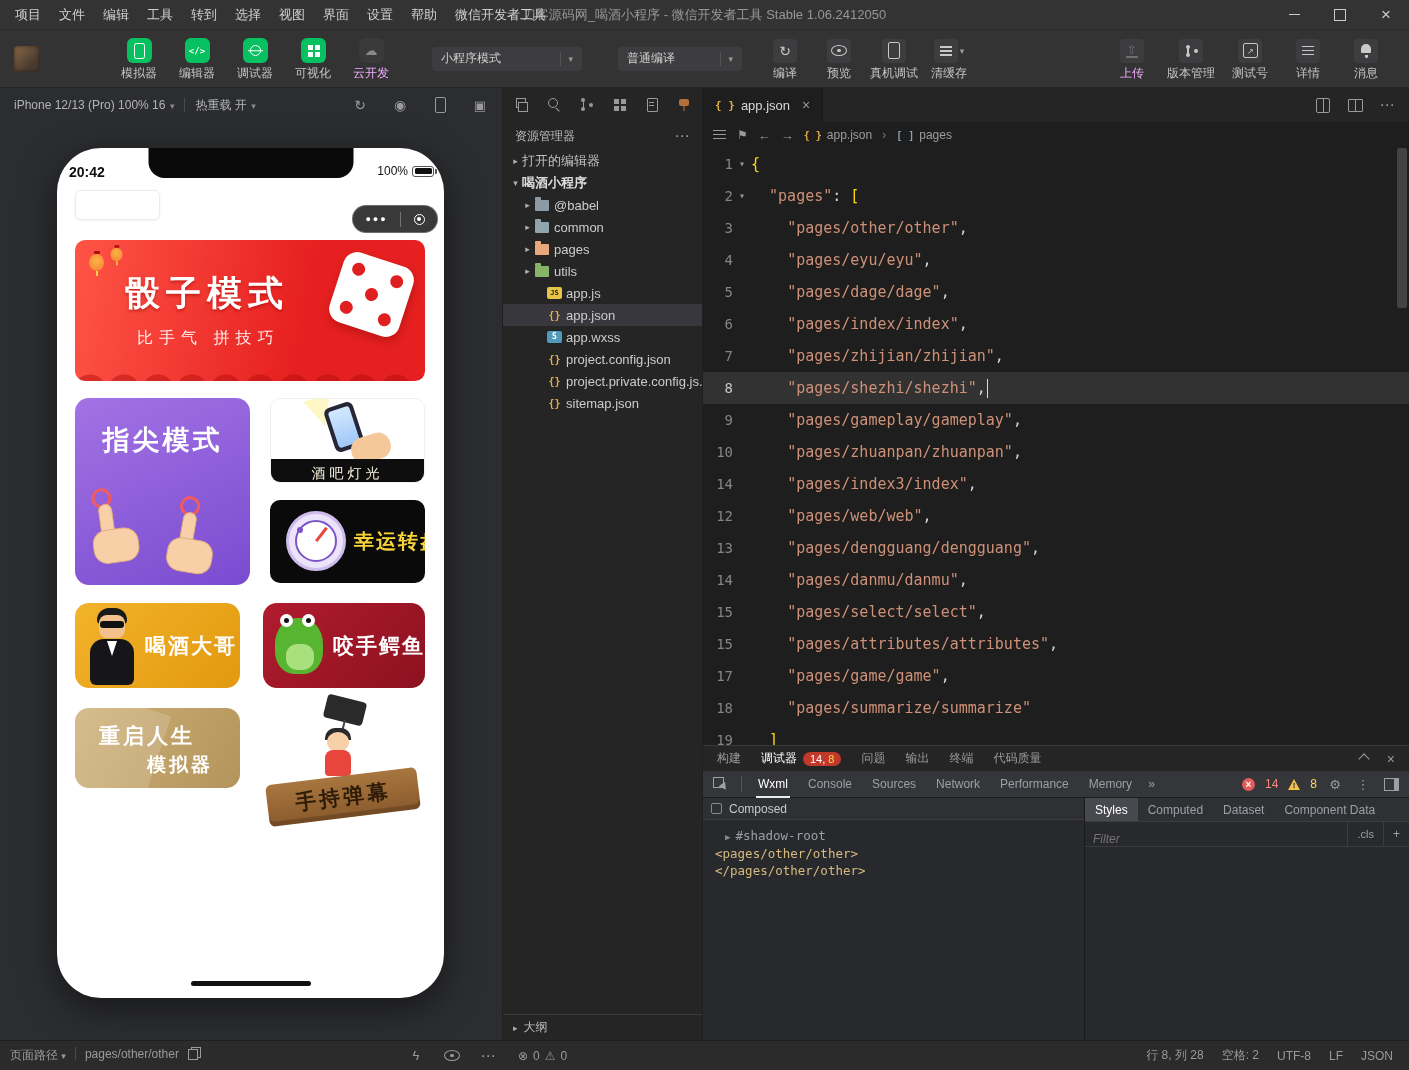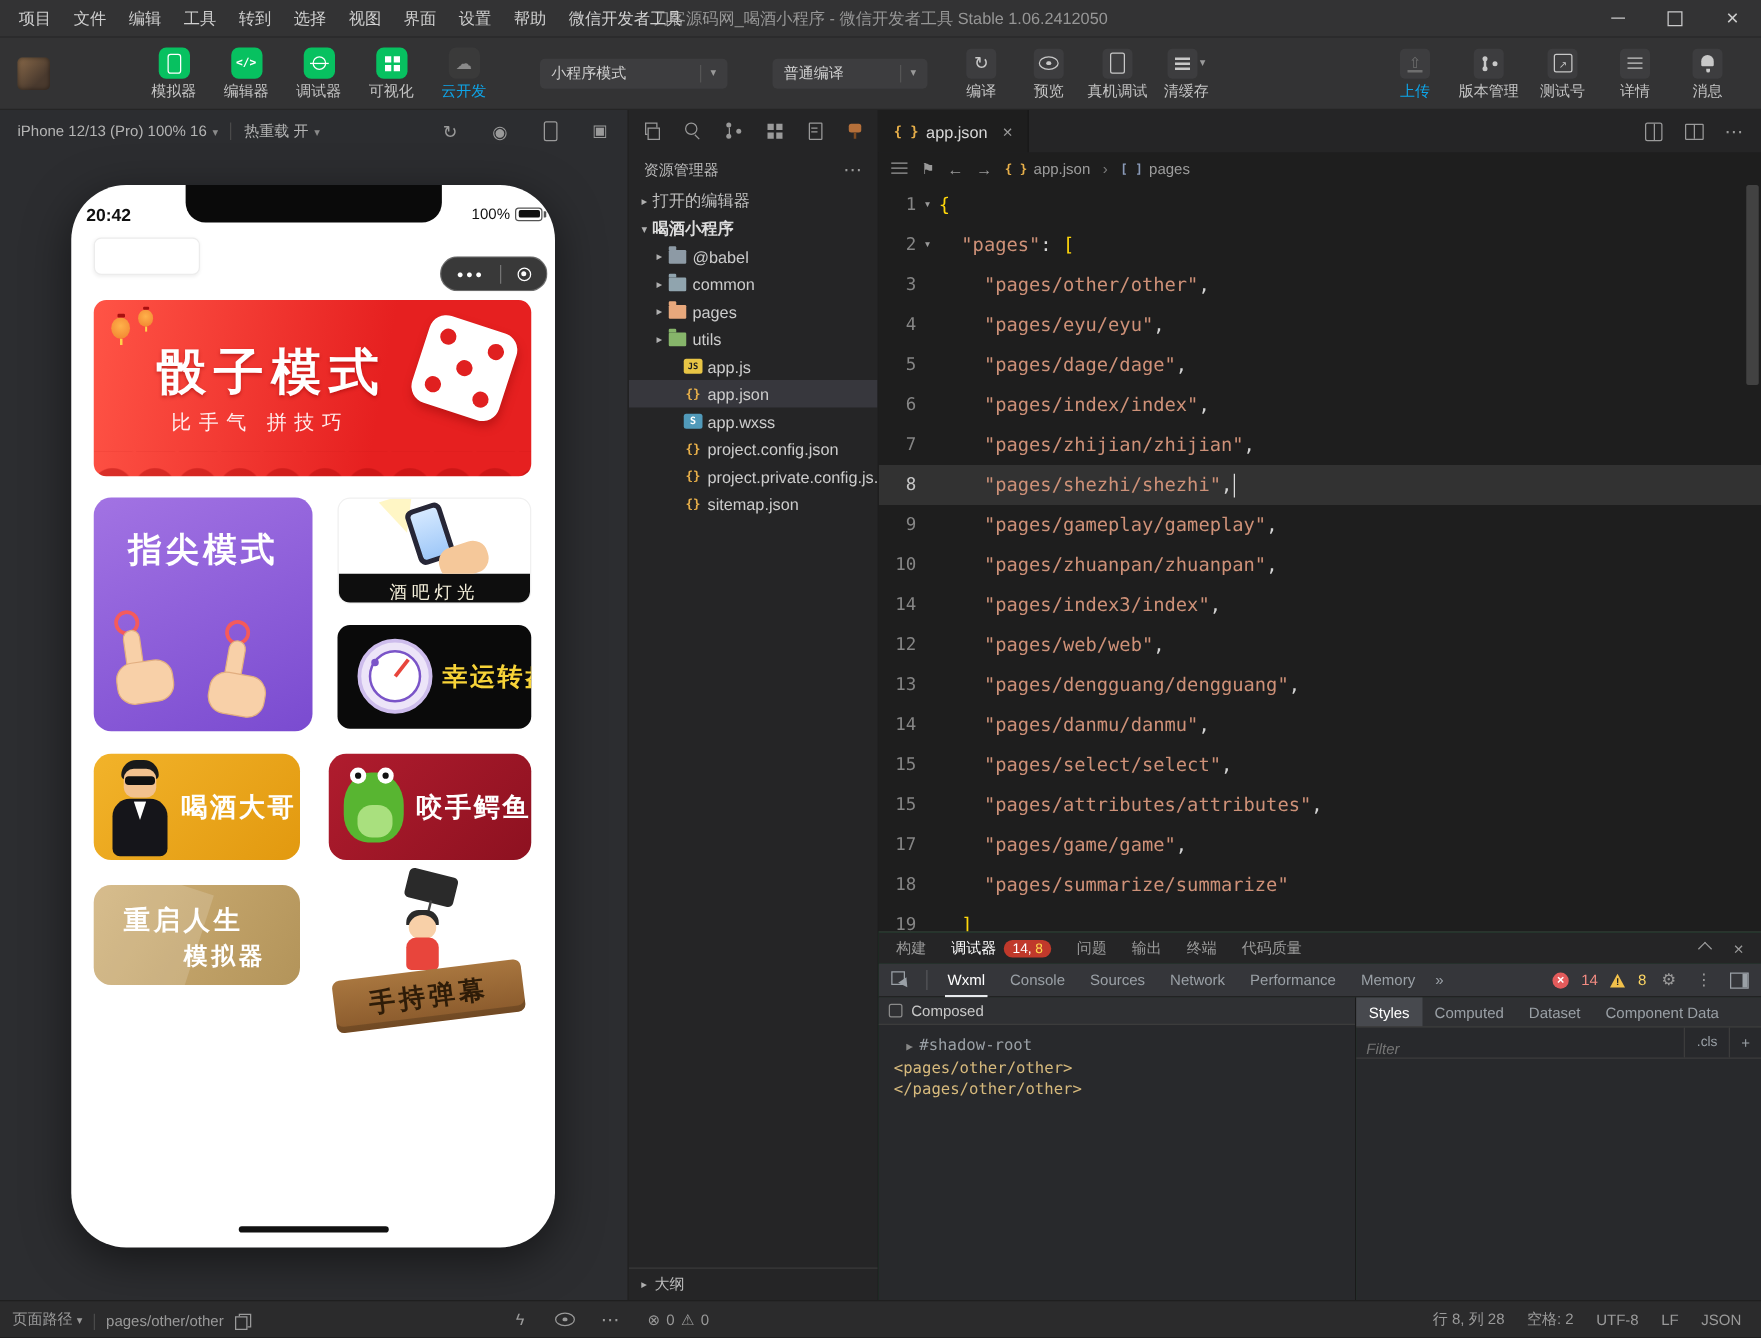--- a/index.html
+++ b/index.html
@@ -20,21 +20,21 @@
 
 
 .toolbar{height:58px;background:#333334;display:flex;align-items:center;padding:0 14px;flex:none;border-bottom:1px solid #252525}
 .avatar{width:26px;height:26px;border-radius:4px;background:linear-gradient(135deg,#8a6a4a,#4a3a2e 70%);flex:none;box-shadow:inset 0 0 4px rgba(0,0,0,.5)}
 .tb-group{display:flex;align-items:flex-start}
 #left-tools{margin-left:76px;gap:12px}
 #actions{margin-left:20px;gap:8px}
 #right-tools{margin-left:auto;gap:12px;margin-right:6px}
 .tool{display:flex;flex-direction:column;align-items:center;gap:4px;min-width:46px;cursor:default}
 .tlabel{font-size:12px;color:#c4c4c4;line-height:1;white-space:nowrap}
-.tool.off .tlabel,.tool.off2 .tlabel{color:#0ea5e9}
+.tool.off .tlabel,.tool.off2 .tlabel{color:#f0abfc}
 .tbox{width:25px;height:25px;border-radius:6px;background:#07c160;display:flex;align-items:center;justify-content:center;position:relative;color:#fff}
 .tool.off .tbox{background:#3a3a3a;color:#8a8a8a}
 .abox-row{display:flex;align-items:center;gap:2px}
 .abox{width:24px;height:24px;border-radius:4px;background:#3d3d3f;display:flex;align-items:center;justify-content:center;position:relative;color:#c8c8c8}
 .tool.off2 .abox{color:#6e6e6e}
 .acaret{font-size:9px;color:#9a9a9a}
 
 .simulator-icon::before{content:'';width:9px;height:14px;border:1.5px solid #fff;border-radius:2.5px}
 .editor-icon::before{content:'</>';font-family:"DejaVu Sans Mono",monospace;font-size:9px;font-weight:bold}
 .debugger-icon::before{content:'';width:9px;height:9px;border:1.5px solid #fff;border-radius:50%}
@@ -112,21 +112,21 @@
 .batt::after{content:'';position:absolute;right:-3.5px;top:2.5px;width:2px;height:5px;background:#555;border-radius:0 1px 1px 0}
 .whitebox{position:absolute;left:18px;top:42px;width:85px;height:30px;background:#fff;border:1px solid #ececec;border-radius:6px;box-shadow:0 1px 3px rgba(0,0,0,.06)}
 .capsule{position:absolute;right:6px;top:57px;width:86px;height:28px;background:rgba(22,22,22,.85);border:1px solid rgba(255,255,255,.25);border-radius:15px;display:flex;align-items:center;justify-content:space-evenly;color:#fff;z-index:4}
 .caps-dots{font-size:9px;letter-spacing:2px}
 .caps-div{width:1px;height:15px;background:rgba(255,255,255,.3)}
 .caps-circle{width:11px;height:11px;border:1.5px solid #fff;border-radius:50%;position:relative}
 .caps-circle::after{content:'';position:absolute;width:4px;height:4px;background:#fff;border-radius:50%;left:2.1px;top:2.1px}
 
 .banner{position:absolute;left:18px;top:92px;width:350px;height:141px;border-radius:10px;background:linear-gradient(100deg,#ff5446,#e62020 65%);overflow:hidden;cursor:pointer}
 .banner::after{content:'';position:absolute;left:0;right:0;bottom:0;height:26px;background-image:radial-gradient(circle at 15px 30px,rgba(175,10,10,.45) 16px,transparent 17px);background-size:34px 34px;background-repeat:repeat-x;background-position:0 6px}
-.banner-title{position:absolute;left:50px;top:30px;font-size:40px;font-weight:900;color:#fff;letter-spacing:6px;white-space:nowrap;text-shadow:0 2px 3px rgba(140,0,0,.45)}
+.banner-title{position:absolute;left:50px;top:30px;font-size:35px;font-weight:900;color:#fff;letter-spacing:6px;white-space:nowrap;text-shadow:0 2px 3px rgba(140,0,0,.45)}
 .banner-sub{position:absolute;left:62px;top:88px;font-size:16px;color:#ffecec;letter-spacing:6px;white-space:nowrap}
 .lantern{position:absolute;width:15px;height:17px;background:radial-gradient(circle at 50% 40%,#ffb24a,#f07f2e);border-radius:50%}
 .lantern::before{content:'';position:absolute;top:-3px;left:4.5px;width:6px;height:3px;background:#a81010;border-radius:1px}
 .lantern::after{content:'';position:absolute;bottom:-5px;left:6.5px;width:2px;height:5px;background:#ffd24a}
 .lan1{left:14px;top:14px}.lan2{left:34px;top:6px;transform:scale(.8)}
 .dice{position:absolute;right:17px;top:18px;width:73px;height:73px;background:#fff;border-radius:14px;transform:rotate(18deg);box-shadow:2px 4px 8px rgba(120,0,0,.35)}
 .pip{position:absolute;width:13px;height:13px;background:#e02020;border-radius:50%}
 .p1{left:10px;top:10px}.p2{left:10px;top:50px}.p3{left:50px;top:10px}.p4{left:50px;top:50px}.p5{left:30px;top:30px}
 
 .tile{position:absolute;border-radius:14px;overflow:hidden;cursor:pointer}
@@ -281,21 +281,21 @@
 .styles-tabs{height:24px;flex:none;display:flex;align-items:stretch;background:#2f3033;border-bottom:1px solid #3c3c3c;font-size:12px;color:#9aa0a6}
 .stab{display:flex;align-items:center;padding:0 10px;white-space:nowrap;cursor:pointer}
 .stab.active{background:#47494e;color:#fff}
 .filter-row{height:25px;flex:none;display:flex;align-items:flex-end;border-bottom:1px solid #3c3c3c;font-size:12px}
 .filter-text{font-style:italic;color:#757575;padding-left:8px;flex:1}
 .cls-label{color:#9aa0a6;font-size:11px;padding:0 9px;border-left:1px solid #3c3c3c;height:100%;display:flex;align-items:center}
 .plus-label{color:#9aa0a6;padding:0 9px;border-left:1px solid #3c3c3c;height:100%;display:flex;align-items:center}
 
 
 .statusbar{height:30px;flex:none;background:#2b2b2c;border-top:1px solid #1f1f1f;display:flex;align-items:center;font-size:12px;color:#9a9a9a;position:relative}
-.sb-left{display:flex;align-items:flex-end;gap:9px;padding-left:10px}
+.sb-left{display:flex;align-items:flex-start;gap:9px;padding-left:10px}
 .sb-caret{font-size:9px}
 .sb-vdiv{width:1px;height:13px;background:#4a4a4a}
 .sb-copy{width:13px;height:13px;position:relative;display:inline-block}
 .sb-copy::before{content:'';position:absolute;width:8px;height:9px;border:1.2px solid #9a9a9a;top:0;left:3px}
 .sb-copy::after{content:'';position:absolute;width:8px;height:9px;border:1.2px solid #9a9a9a;bottom:0;left:0;background:#2b2b2c}
 #sb-mid-icons{position:absolute;left:408px;display:flex;gap:20px}
 .sb-problems{position:absolute;left:518px;display:flex;align-items:center;gap:5px}
 .sb-problems .glyph{font-size:12px}
 #sb-right{margin-left:auto;display:flex;align-items:center;gap:18px;padding-right:16px}
 .sb-item{white-space:nowrap;cursor:pointer}

